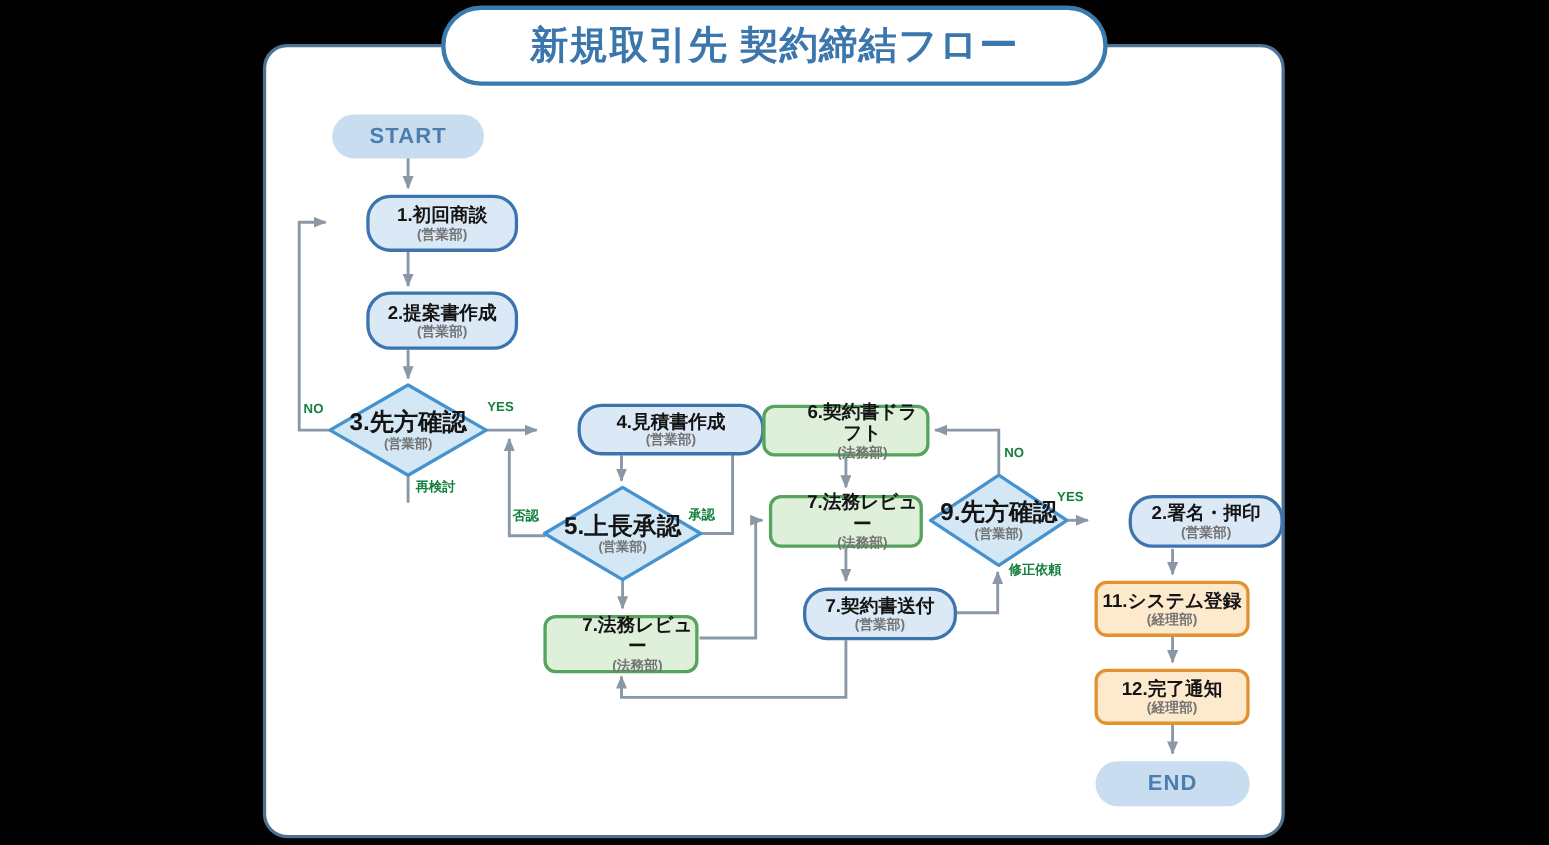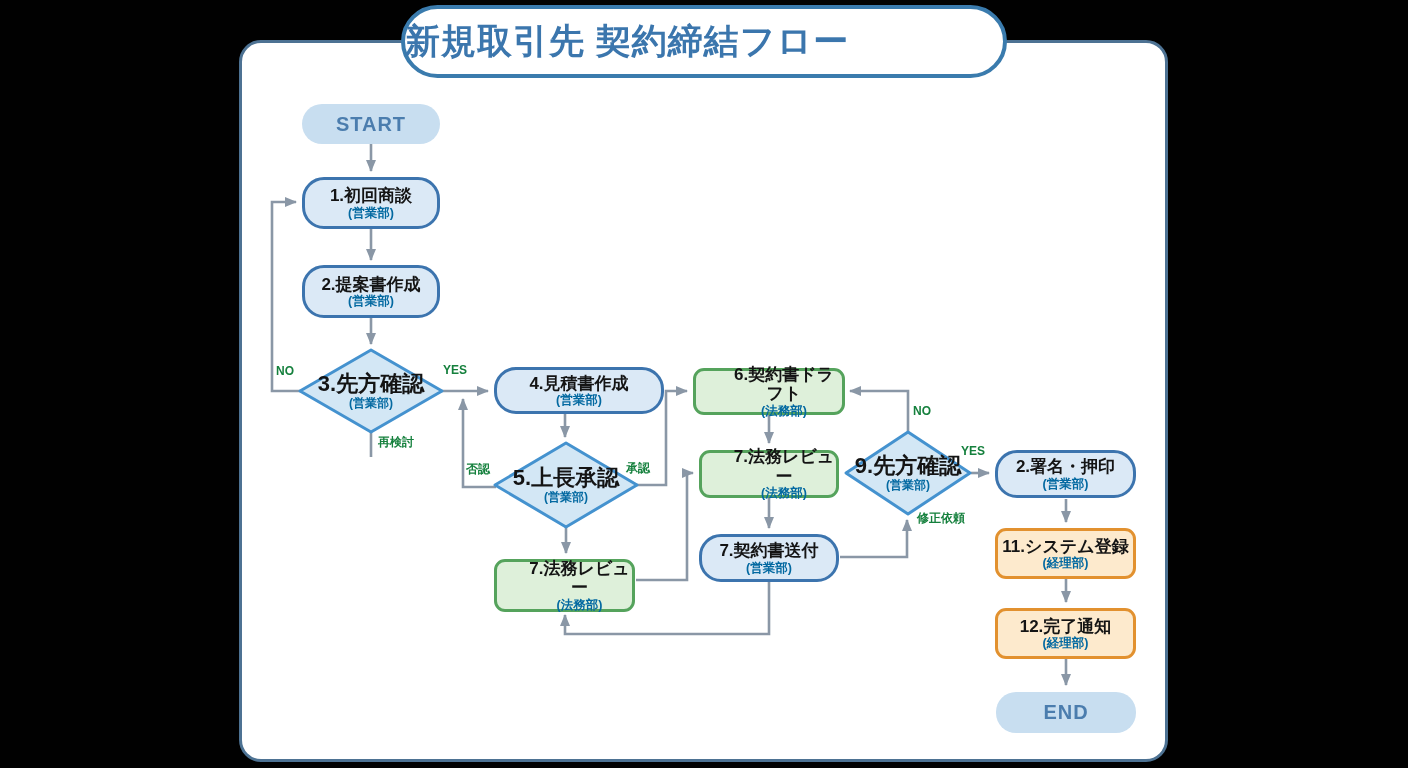--- a/index.html
+++ b/index.html
@@ -2,32 +2,32 @@
 <html><head>
 <meta charset="utf-8">
 <style>
   html,body{margin:0;padding:0;background:#000;}
   .stage{position:relative;width:1408px;height:768px;background:#010101;overflow:hidden;
          font-family:"Liberation Sans","DejaVu Sans",sans-serif;}
   .card{position:absolute;left:239px;top:40px;width:929px;height:722px;
         background:#ffffff;border:3px solid #4d7293;border-radius:22px;box-sizing:border-box;}
   .title-pill{position:absolute;left:401px;top:5px;width:606px;height:73px;
         background:#ffffff;border:4px solid #3a7bad;border-radius:38px;box-sizing:border-box;
-        display:flex;align-items:center;justify-content:flex-start;z-index:5;}
+        display:flex;align-items:center;justify-content:center;z-index:5;}
   .title-pill span{font-size:35px;font-weight:bold;color:#3b76ad;letter-spacing:1px;}
   svg.edges{position:absolute;left:0;top:0;z-index:2;}
   .node{position:absolute;z-index:3;display:flex;flex-direction:column;align-items:center;
         justify-content:center;box-sizing:border-box;text-align:center;line-height:1.15;}
-  .proc{border-radius:22px;border:3px solid #3c74ae;background:#dbe9f6;}
+  .proc{border-radius:22px;border:3px solid #3c74ae;background:#dbe9f6;margin-left:31px;}
   .legal{border-radius:11px;border:3px solid #55a35c;background:#def0da;padding-left:30px;}
   .acct{border-radius:11px;border:3px solid #e2912f;background:#fdeacd;}
   .terminal{border-radius:20px;background:#c8def0;border:none;}
   .terminal .tl{font-size:20px;font-weight:bold;color:#4b7dae;letter-spacing:1px;}
   .nl{font-size:17px;font-weight:bold;color:#141414;}
-  .nd{font-size:12.5px;font-weight:bold;color:#0369a1;}
+  .nd{font-size:12.5px;font-weight:bold;color:#737373;}
   .dtext{position:absolute;z-index:3;display:flex;flex-direction:column;align-items:center;
         justify-content:center;text-align:center;line-height:1.12;}
   .dtext .nl{font-size:22px;}
   .dtext .nd{font-size:12px;}
   .elabel{position:absolute;z-index:4;font-size:12px;font-weight:bold;color:#15803d;white-space:nowrap;}
 </style>
 </head>
 <body>
 
 <div class="stage">

